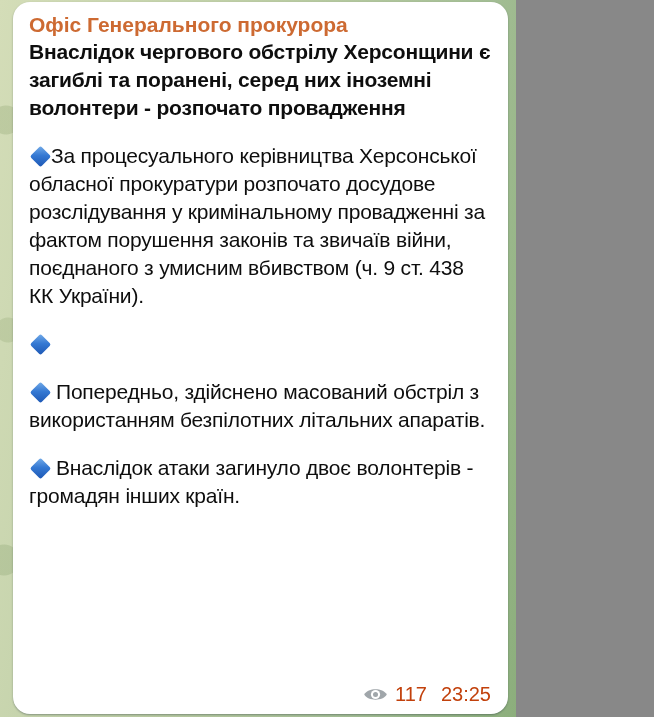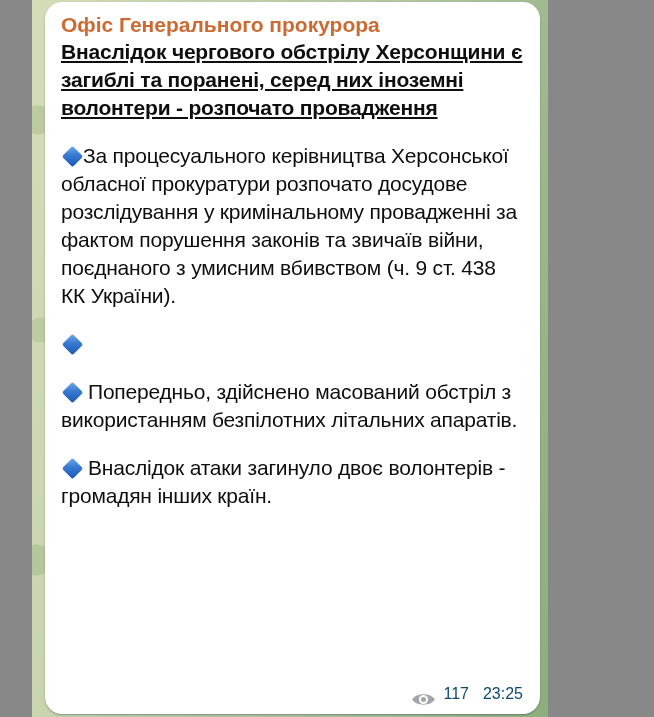--- a/index.html
+++ b/index.html
@@ -3,21 +3,20 @@
 <meta charset="utf-8">
 <style>
   html,body{margin:0;padding:0;}
   body{font-family:"Liberation Sans","DejaVu Sans",sans-serif;background:#888;}
 
   .canvas{
     position:relative;
     width:516px;height:717px;
     overflow:hidden;
     background:linear-gradient(100deg,#d4ddb8 0%,#b9cba2 45%,#a4be95 75%,#8cae7c 100%);
-    margin-left:32px;
   }
   
   .canvas::before{
     content:"";position:absolute;inset:0;
     background:
       radial-gradient(circle 22px at 6px 120px, rgba(150,170,120,.35) 0 14px, transparent 15px),
       radial-gradient(circle 20px at 8px 330px, rgba(150,170,120,.30) 0 12px, transparent 13px),
       radial-gradient(circle 24px at 4px 560px, rgba(140,165,115,.32) 0 15px, transparent 16px),
       radial-gradient(circle 18px at 650px 240px, rgba(110,140,95,.30) 0 11px, transparent 12px),
       radial-gradient(circle 20px at 651px 520px, rgba(110,140,95,.28) 0 12px, transparent 13px);
@@ -39,41 +38,40 @@
     color:#cd6a32;
     font-weight:600;
     font-size:21px;
     line-height:27px;
     cursor:pointer;
   }
 
   .headline{
     font-weight:700;
     letter-spacing:-.2px;
-    text-decoration:underline;
   }
 
   .para{margin-top:20px;letter-spacing:-.2px;}
 
   .diamond{
     display:inline-block;
     width:15px;height:15px;
     background:linear-gradient(135deg,#74abe8 0%,#3579d3 45%,#1d57b4 100%);
     transform:rotate(45deg);
     border-radius:2px;
     margin:0 8px 0 4px;
     vertical-align:-1px;
   }
   .para.first .diamond{margin-right:3px;}
 
   .meta{
     position:absolute;right:17px;bottom:6px;
-    display:flex;align-items:flex-end;
-    color:#0c4a6e;
-    font-size:16px;
+    display:flex;align-items:center;
+    color:#c2410c;
+    font-size:20px;
   }
   .meta .eye{margin-right:7px;display:block;}
   .meta .views{margin-right:14px;}
 </style>
 </head>
 <body>
 
 <div class="canvas">
   <div class="bubble">
 

